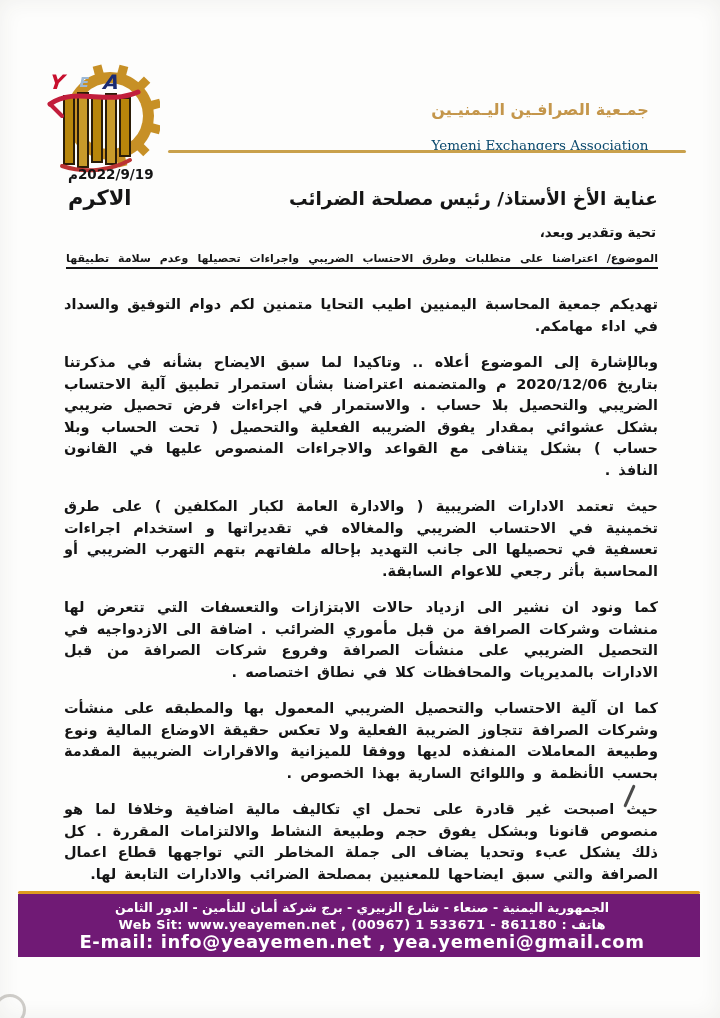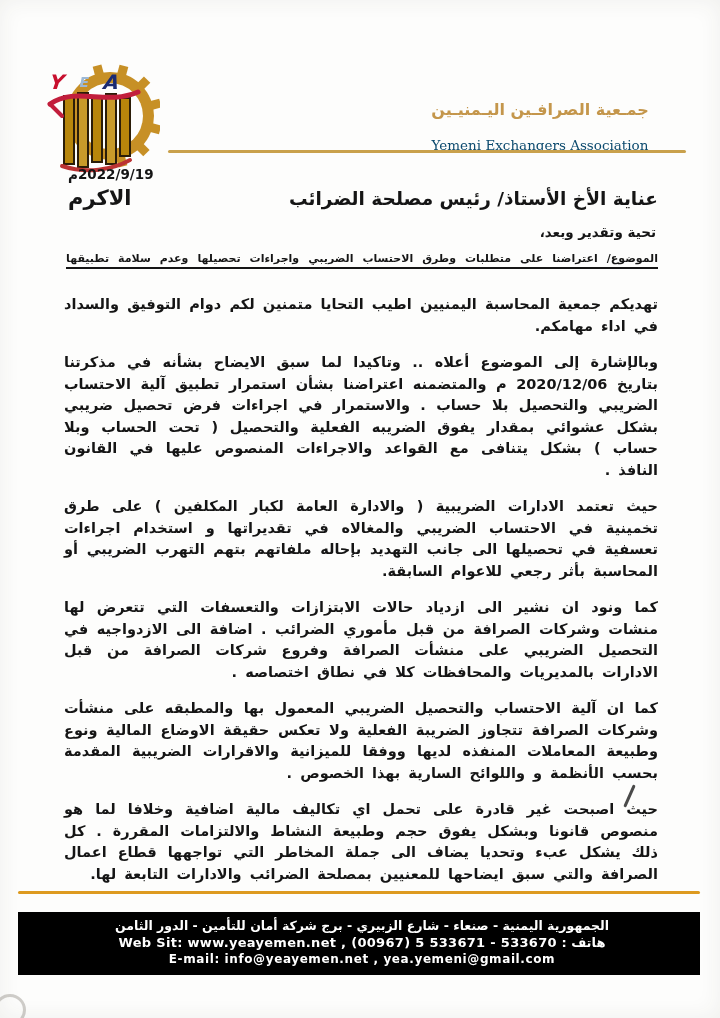--- a/index.html
+++ b/index.html
@@ -46,25 +46,25 @@
   .body-text{position:absolute;left:64px;top:294px;width:594px;direction:rtl;}
   .body-text p{
     margin:0 0 15px 0;
     font-size:14.5px;font-weight:bold;line-height:21.5px;
     text-align:justify;word-spacing:3px;letter-spacing:.2px;
   }
 
   
   .footer{position:absolute;left:18px;top:891px;width:682px;}
   .footer-topline{height:3px;background:#dd9a1f;border-radius:2px;}
-  .footer-band{margin-top:18px;background:#000000;padding:5px 10px 7px 16px;text-align:center;color:#fff;}
+  .footer-band{margin-top:0;background:#701a75;padding:5px 10px 7px 16px;text-align:center;color:#fff;}
   .f-line{font-weight:bold;line-height:17px;white-space:nowrap;}
   .f-ar{font-size:12.5px;direction:rtl;}
   .f-phone{font-size:13px;direction:rtl;letter-spacing:.3px;}
-  .f-email{font-size:12px;letter-spacing:.6px;}
+  .f-email{font-size:18px;letter-spacing:.6px;}
 
   
   .artifact-mark{position:absolute;left:628px;top:784px;width:3px;height:24px;background:#2a2a2a;
     transform:rotate(24deg);border-radius:2px;opacity:.85;}
   .corner-smudge{position:absolute;left:-6px;bottom:-8px;width:26px;height:26px;border-radius:50%;
     border:3px solid rgba(120,115,105,.35);background:transparent;}
 </style>
 </head>
 <body>
 
@@ -132,18 +132,18 @@
     <p>حيث اصبحت غير قادرة على تحمل اي تكاليف مالية اضافية وخلافا لما هو منصوص قانونا وبشكل يفوق حجم وطبيعة النشاط والالتزامات المقررة . كل ذلك يشكل عبء وتحديا يضاف الى جملة المخاطر التي تواجهها قطاع اعمال الصرافة والتي سبق ايضاحها للمعنيين بمصلحة الضرائب والادارات التابعة لها.</p>
   </div>
 
   <div class="artifact-mark"></div>
   <div class="corner-smudge"></div>
 
   <div class="footer">
     <div class="footer-topline"></div>
     <div class="footer-band">
       <div class="f-line f-ar">الجمهورية اليمنية - صنعاء - شارع الزبيري - برج شركة أمان للتأمين - الدور الثامن</div>
-      <div class="f-line f-phone">هاتف : Web Sit: www.yeayemen.net , (00967) 5 533671 - 533670</div>
+      <div class="f-line f-phone">هاتف : Web Sit: www.yeayemen.net , (00967) 1 533671 - 861180</div>
       <div class="f-line f-email">E-mail: info@yeayemen.net , yea.yemeni@gmail.com</div>
     </div>
   </div>
 
 </div>
 
 </body></html>

